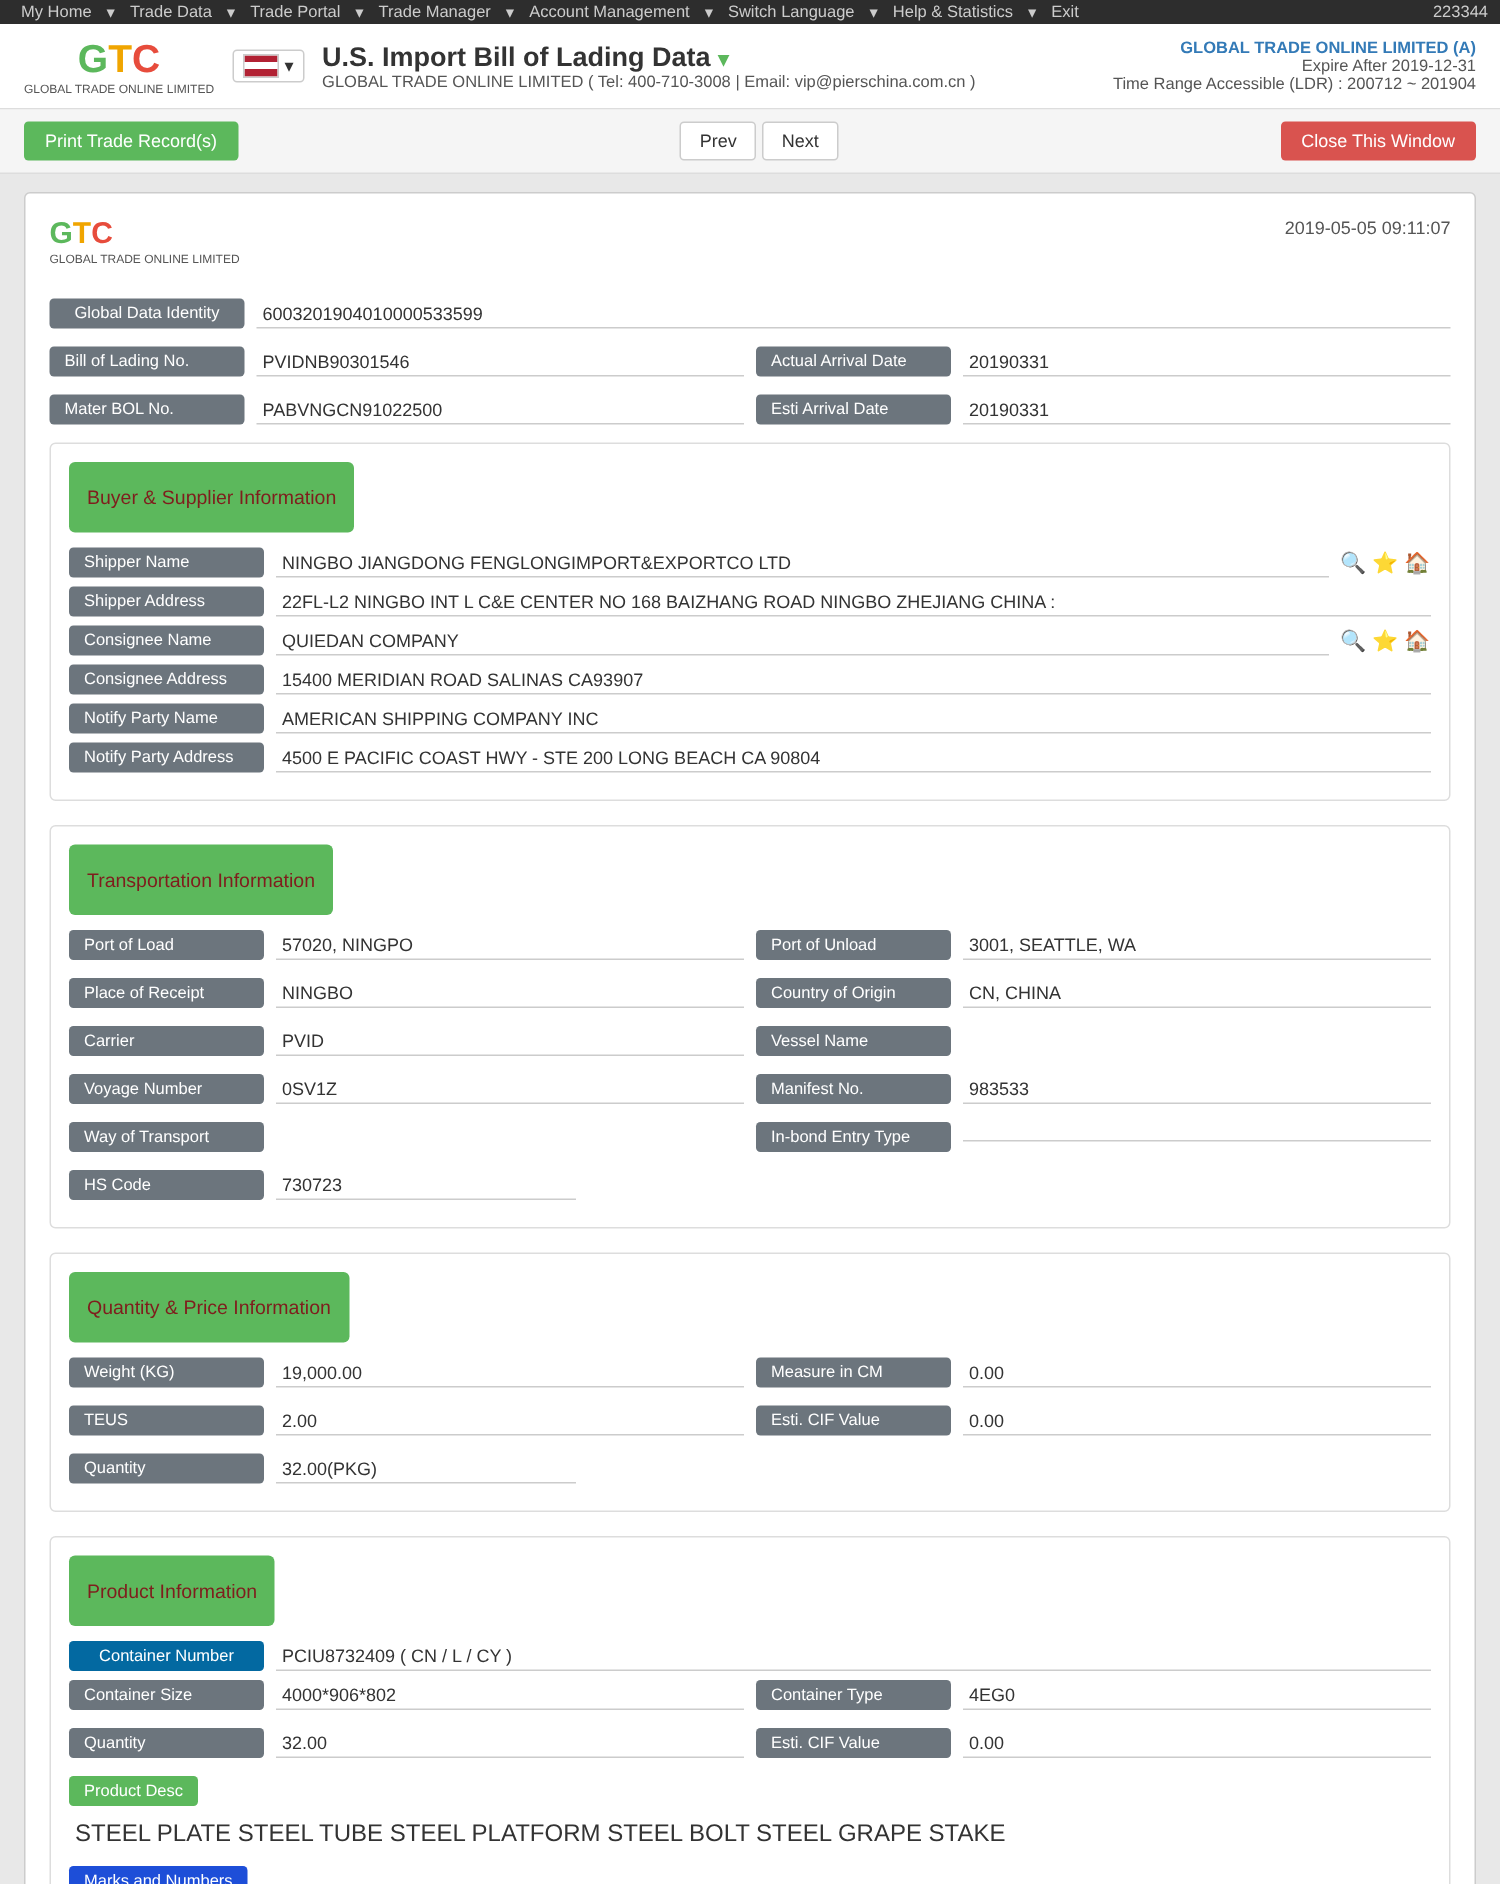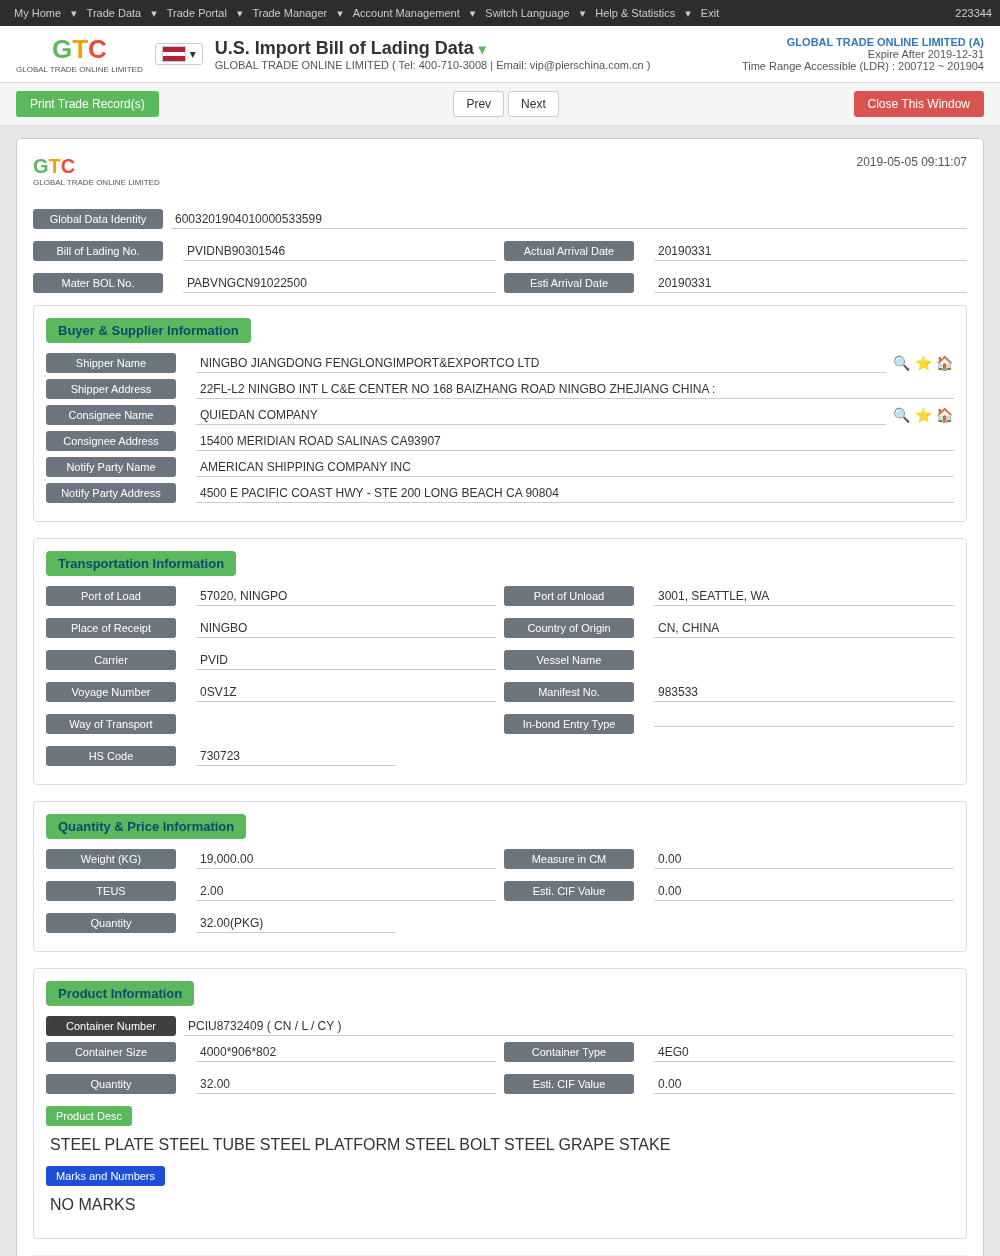--- a/index.html
+++ b/index.html
@@ -1,19 +1,19 @@
 <!DOCTYPE html>
 <html><head>
   <meta charset="utf-8">
   <style>
     * { box-sizing: border-box; margin: 0; padding: 0; }
     body { font-family: Arial, sans-serif; font-size: 12px; background: #e8e8e8; color: #333; }
 
     
-    .top-nav { background: #2d2d2d; color: #ccc; display: flex; align-items: center; justify-content: space-between; padding: 0 8px; height: 26px; font-size: 11px; }
+    .top-nav { background: #2d2d2d; color: #ccc; display: flex; align-items: center; justify-content: space-between; padding: 0 8px; height: 16px; font-size: 11px; }
     .top-nav-left { display: flex; gap: 4px; align-items: center; }
     .top-nav-item { padding: 4px 6px; cursor: pointer; color: #ccc; }
     .top-nav-right { color: #ccc; font-size: 11px; }
 
     
     .header-bar { background: #fff; display: flex; align-items: center; justify-content: space-between; padding: 8px 16px; border-bottom: 1px solid #ddd; }
     .header-left { display: flex; align-items: center; gap: 12px; }
     .logo-container { display: flex; align-items: center; }
     .flag-container { display: flex; align-items: center; gap: 4px; border: 1px solid #ccc; padding: 2px 6px; border-radius: 3px; cursor: pointer; }
     .flag { width: 24px; height: 16px; background: linear-gradient(to bottom, #b22234 0%, #b22234 33%, #fff 33%, #fff 66%, #b22234 66%, #b22234 100%); border: 1px solid #ccc; position: relative; overflow: hidden; }
@@ -37,43 +37,43 @@
     .record-card { background: #fff; border: 1px solid #ccc; border-radius: 4px; padding: 16px; margin-bottom: 0; }
 
     
     .card-header { display: flex; justify-content: space-between; align-items: flex-start; margin-bottom: 16px; }
     .gtc-logo-small { display: flex; flex-direction: column; }
     .gtc-logo-text { font-size: 18px; font-weight: bold; }
     .card-timestamp { font-size: 12px; color: #555; }
 
     
     .field-row { display: flex; align-items: center; margin-bottom: 6px; }
-    .field-label { background: #6c757d; color: #fff; padding: 4px 10px; border-radius: 3px; font-size: 11px; min-width: 130px; text-align: center; margin-right: 20px; white-space: nowrap; }
+    .field-label { background: #6c757d; color: #fff; padding: 4px 10px; border-radius: 3px; font-size: 11px; min-width: 130px; text-align: left; margin-right: 8px; white-space: nowrap; }
     .field-value { flex: 1; border-bottom: 1px solid #ccc; padding: 2px 4px; font-size: 12px; color: #333; }
 
     
     .two-col { display: flex; gap: 8px; margin-bottom: 6px; }
     .two-col .field-row { flex: 1; }
 
     
-    .section-header { background: #5cb85c; color: #0c4a6e; padding: 5px 12px; border-radius: 4px; font-size: 13px; font-weight: bold; margin-bottom: 10px; display: inline-block; }
+    .section-header { background: #5cb85c; color: #7f1d1d; padding: 16px 12px; border-radius: 4px; font-size: 13px; font-weight: normal; margin-bottom: 10px; display: inline-block; }
     .section { margin-bottom: 16px; border: 1px solid #ddd; border-radius: 4px; padding: 12px; }
 
     
     .icon-search { cursor: pointer; color: #666; font-size: 14px; }
     .icon-star { cursor: pointer; color: #f0a500; font-size: 14px; }
     .icon-home { cursor: pointer; color: #d9534f; font-size: 14px; }
     .icon-group { display: flex; gap: 4px; align-items: center; margin-left: 8px; }
 
     .shipper-row { display: flex; align-items: center; margin-bottom: 6px; }
     .shipper-row .field-label { min-width: 130px; }
     .shipper-row .field-value { flex: 1; border-bottom: 1px solid #ccc; padding: 2px 4px; }
 
     
-    .container-label { background: #404040; color: #fff; padding: 4px 10px; border-radius: 3px; font-size: 11px; min-width: 130px; text-align: center; margin-right: 8px; white-space: nowrap; }
+    .container-label { background: #0369a1; color: #fff; padding: 4px 10px; border-radius: 3px; font-size: 11px; min-width: 130px; text-align: center; margin-right: 8px; white-space: nowrap; }
     .product-desc-label { background: #5cb85c; color: #fff; padding: 4px 10px; border-radius: 3px; font-size: 11px; display: inline-block; margin-bottom: 6px; }
     .marks-label { background: #1d4ed8; color: #fff; padding: 4px 10px; border-radius: 3px; font-size: 11px; display: inline-block; margin-bottom: 6px; text-align: right; }
     .product-desc-value { font-size: 16px; color: #333; padding: 4px; margin-bottom: 8px; }
 
     
     .card-footer { display: flex; justify-content: space-between; align-items: center; padding-top: 10px; border-top: 1px solid #eee; margin-top: 10px; font-size: 12px; color: #555; }
 
     
     .gdi-row { display: flex; align-items: center; margin-bottom: 6px; padding: 6px 0; }
     .gdi-label { background: #6c757d; color: #fff; padding: 4px 10px; border-radius: 3px; font-size: 11px; min-width: 130px; text-align: center; margin-right: 8px; }

